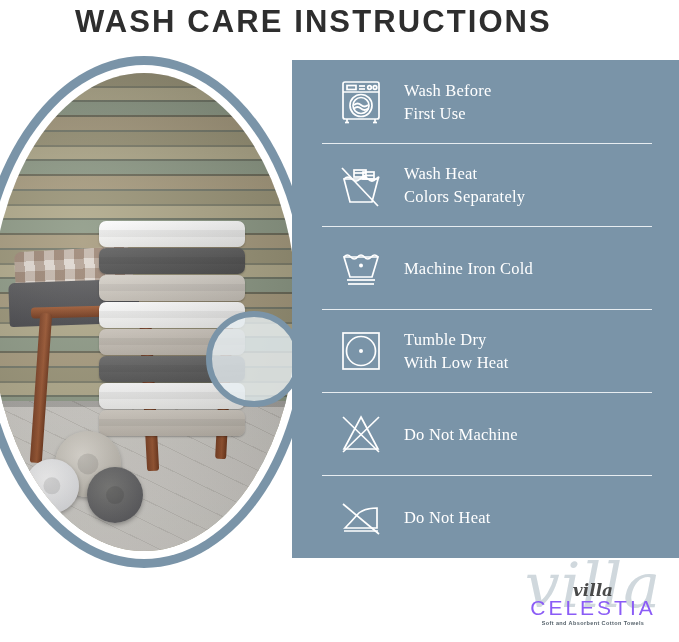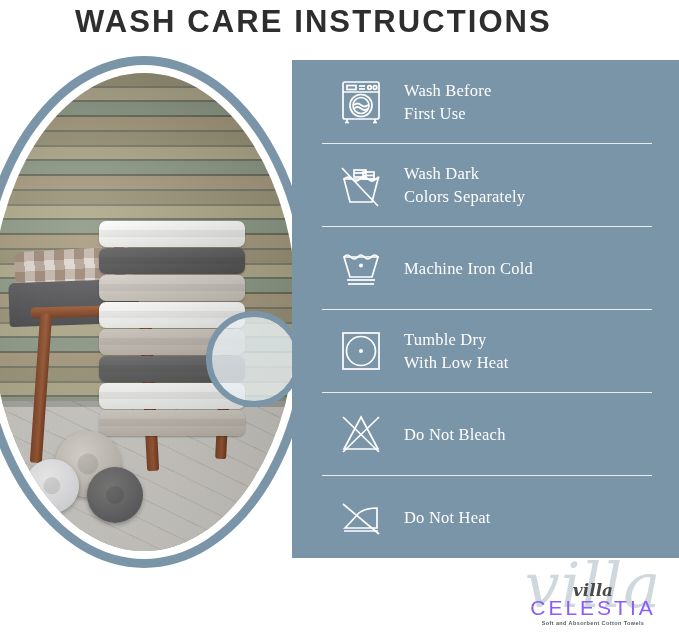--- a/index.html
+++ b/index.html
@@ -236,21 +236,21 @@
           <svg width="48" height="46" viewBox="0 0 48 46" fill="none" stroke="#ffffff" stroke-width="1.7">
             <path d="M7 17 L41 17 L35 40 L13 40 Z"></path>
             <path d="M7 17 q4 -4 8 0 t8 0 t8 0 t8 0 t2 0"></path>
             <rect x="17" y="8" width="12" height="7"></rect>
             <line x1="17" y1="11" x2="29" y2="11"></line>
             <rect x="26" y="10" width="11" height="7"></rect>
             <line x1="26" y1="13.5" x2="37" y2="13.5"></line>
             <line x1="5" y1="6" x2="41" y2="44"></line>
           </svg>
         </div>
-        <div class="row-label">Wash Dark
+        <div class="row-label">Wash Heat
 Colors Separately</div>
       </div>
 
       <div class="row">
         <div class="icon-cell">
           <svg width="46" height="44" viewBox="0 0 46 44" fill="none" stroke="#ffffff" stroke-width="1.7">
             <path d="M6 11 L40 11 L34 31 L12 31 Z"></path>
             <path d="M6 11 q3.4 -4 6.8 0 t6.8 0 t6.8 0 t6.8 0 t6.8 0"></path>
             <circle cx="23" cy="19.5" r="2" fill="#ffffff" stroke="none"></circle>
             <line x1="9" y1="34" x2="37" y2="34"></line>
@@ -273,21 +273,21 @@
       </div>
 
       <div class="row">
         <div class="icon-cell">
           <svg width="46" height="44" viewBox="0 0 46 44" fill="none" stroke="#ffffff" stroke-width="1.7">
             <path d="M23 5 L40 37 L6 37 Z"></path>
             <line x1="5" y1="5" x2="41" y2="40"></line>
             <line x1="41" y1="5" x2="5" y2="40"></line>
           </svg>
         </div>
-        <div class="row-label">Do Not Bleach</div>
+        <div class="row-label">Do Not Machine</div>
       </div>
 
       <div class="row">
         <div class="icon-cell">
           <svg width="46" height="42" viewBox="0 0 46 42" fill="none" stroke="#ffffff" stroke-width="1.7">
             <path d="M7 32 L39 32 L39 12 q-14 0 -20 7 q-6 7 -12 13 Z"></path>
             <line x1="6" y1="35" x2="40" y2="35"></line>
             <line x1="5" y1="8" x2="41" y2="38"></line>
           </svg>
         </div>

